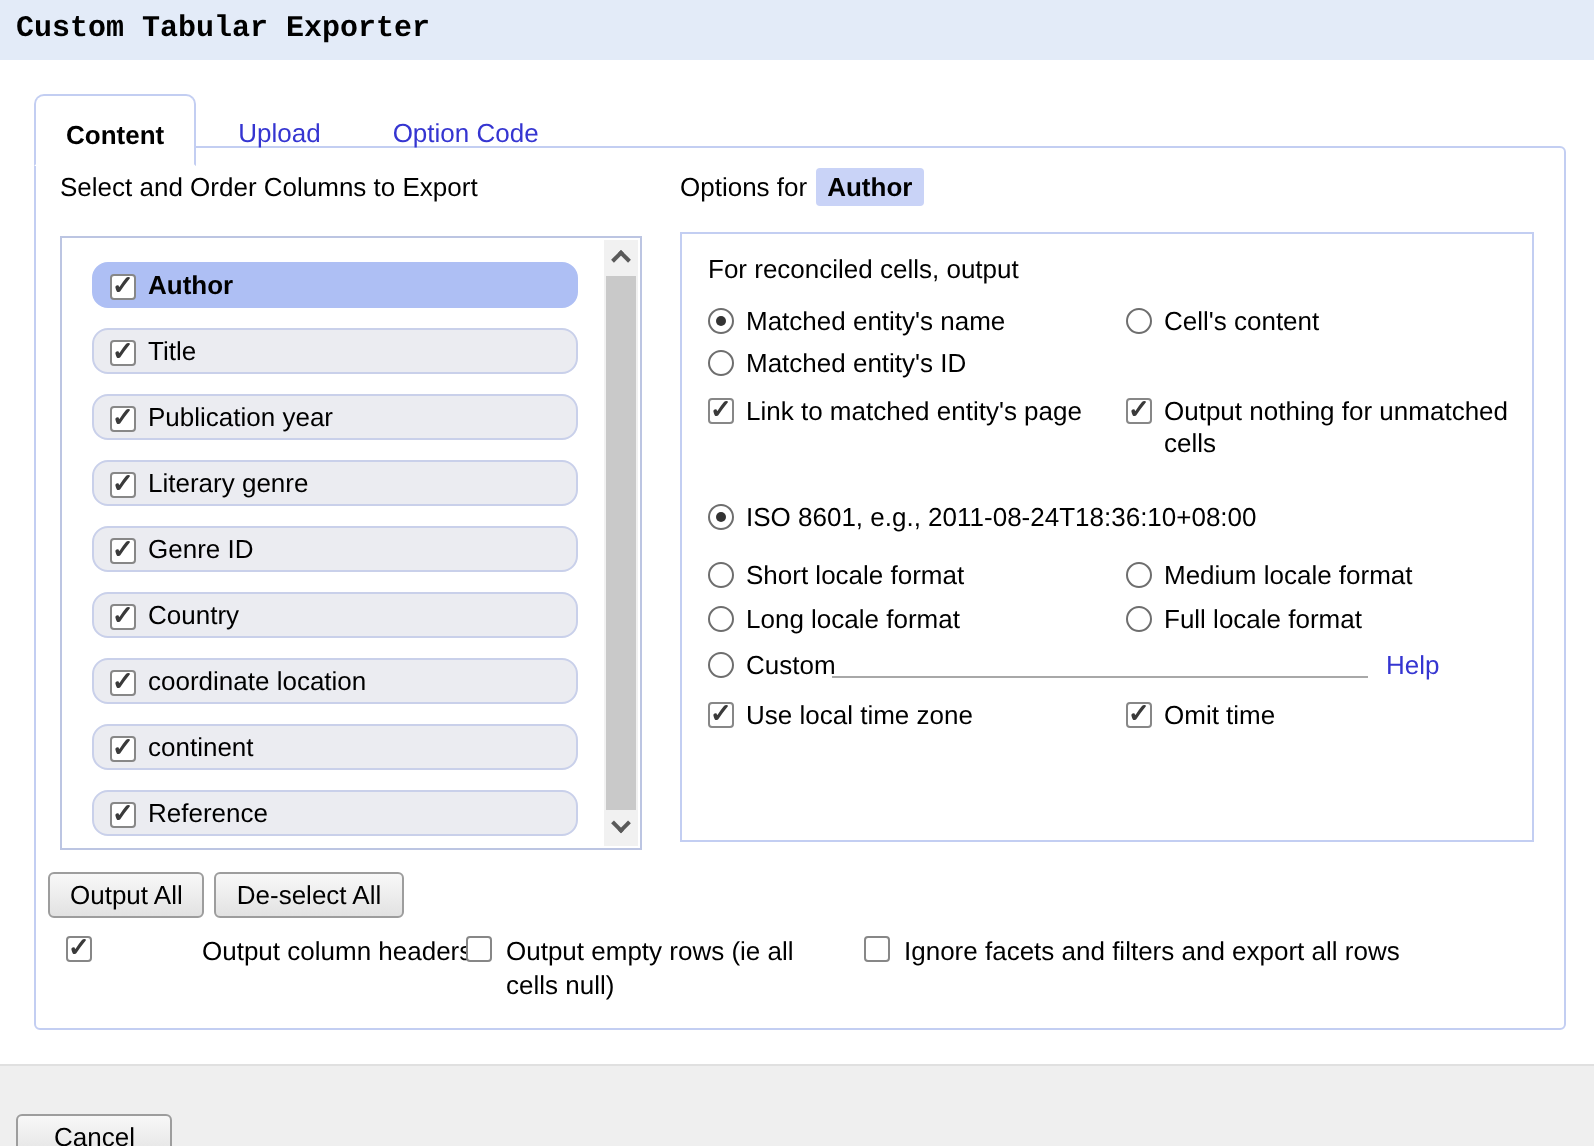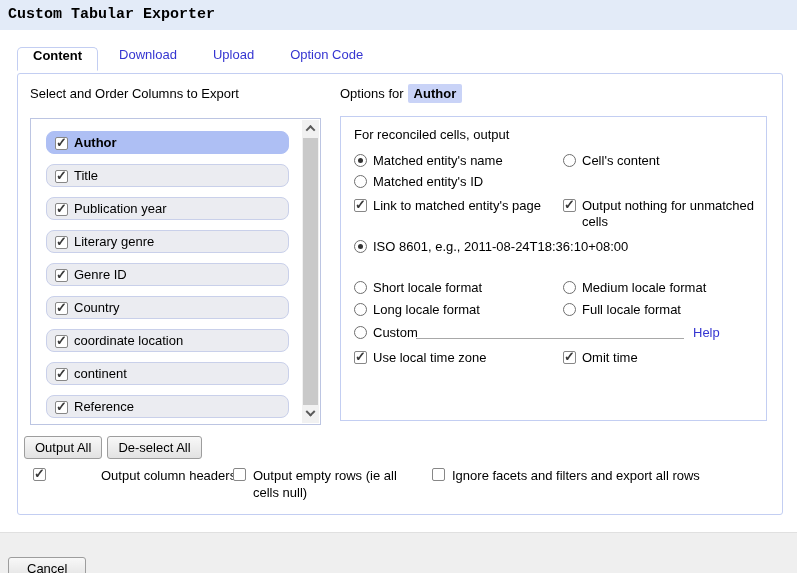--- a/index.html
+++ b/index.html
@@ -7,21 +7,21 @@
   body { font-family: "Liberation Sans", sans-serif; font-size: 13px; color: #000; }
   .screen { position: relative; width: 797px; height: 573px; overflow: hidden; background: #fff; }
 
   
   .title-bar { position: absolute; left: 0; top: 0; width: 797px; height: 30px;
     background: var(--title-bar-bg, #e3ebf8); }
   .title-bar h1 { font-size: 15px; font-weight: bold; line-height: 30px; padding-left: 8px; font-family: Liberation Mono, monospace; }
 
   
   .tabs { position: absolute; left: 17px; top: 47px; z-index: 2; display: flex; }
-  .tab { display: inline-block; padding: 0 15px 7px; cursor: pointer; color: var(--link, #3535d1); }
+  .tab { display: inline-block; padding: 12px 15px 7px; cursor: pointer; color: var(--link, #3535d1); }
   .tab.active { background: #fff; color: #000; font-weight: bold;
     border: 1px solid var(--panel-border, #c3cef2); border-bottom: 1px solid #fff;
     border-radius: 5px 5px 0 0; }
   .tab.inactive { margin-left: 6px; }
 
   
   .panel { position: absolute; left: 17px; top: 73px; width: 766px; height: 442px;
     border: 1px solid var(--panel-border, #c3cef2); border-radius: 3px; background: #fff; }
 
   .section-heading { position: absolute; font-size: 13px; }
@@ -96,21 +96,20 @@
 <body>
 
 <div class="screen">
 
   <div class="title-bar">
     <h1>Custom Tabular Exporter</h1>
   </div>
 
   <div class="tabs">
     <span class="tab active">Content</span>
-    <span class="tab inactive">Download</span>
     <span class="tab inactive">Upload</span>
     <span class="tab inactive">Option Code</span>
   </div>
 
   <div class="panel"></div>
 
   <div class="section-heading col-heading">Select and Order Columns to Export</div>
 
   <div class="section-heading opt-heading">
     <span>Options for</span><span class="badge">Author</span>
@@ -185,21 +184,21 @@
     </div>
     <div class="opt-item" style="left:13px; top:81px;">
       <span class="cb checked"></span>
       <span class="lbl">Link to matched entity's page</span>
     </div>
     <div class="opt-item" style="left:222px; top:81px;">
       <span class="cb checked"></span>
       <span class="lbl" style="width:195px;">Output nothing for unmatched cells</span>
     </div>
 
-    <div class="opt-item" style="left:13px; top:122px;justify-content:center;">
+    <div class="opt-item" style="left:13px; top:134px;justify-content:center;">
       <span class="radio checked"></span>
       <span class="lbl">ISO 8601, e.g., 2011-08-24T18:36:10+08:00</span>
     </div>
     <div class="opt-item" style="left:13px; top:163px;">
       <span class="radio"></span>
       <span class="lbl">Short locale format</span>
     </div>
     <div class="opt-item" style="left:222px; top:163px;">
       <span class="radio"></span>
       <span class="lbl">Medium locale format</span>

